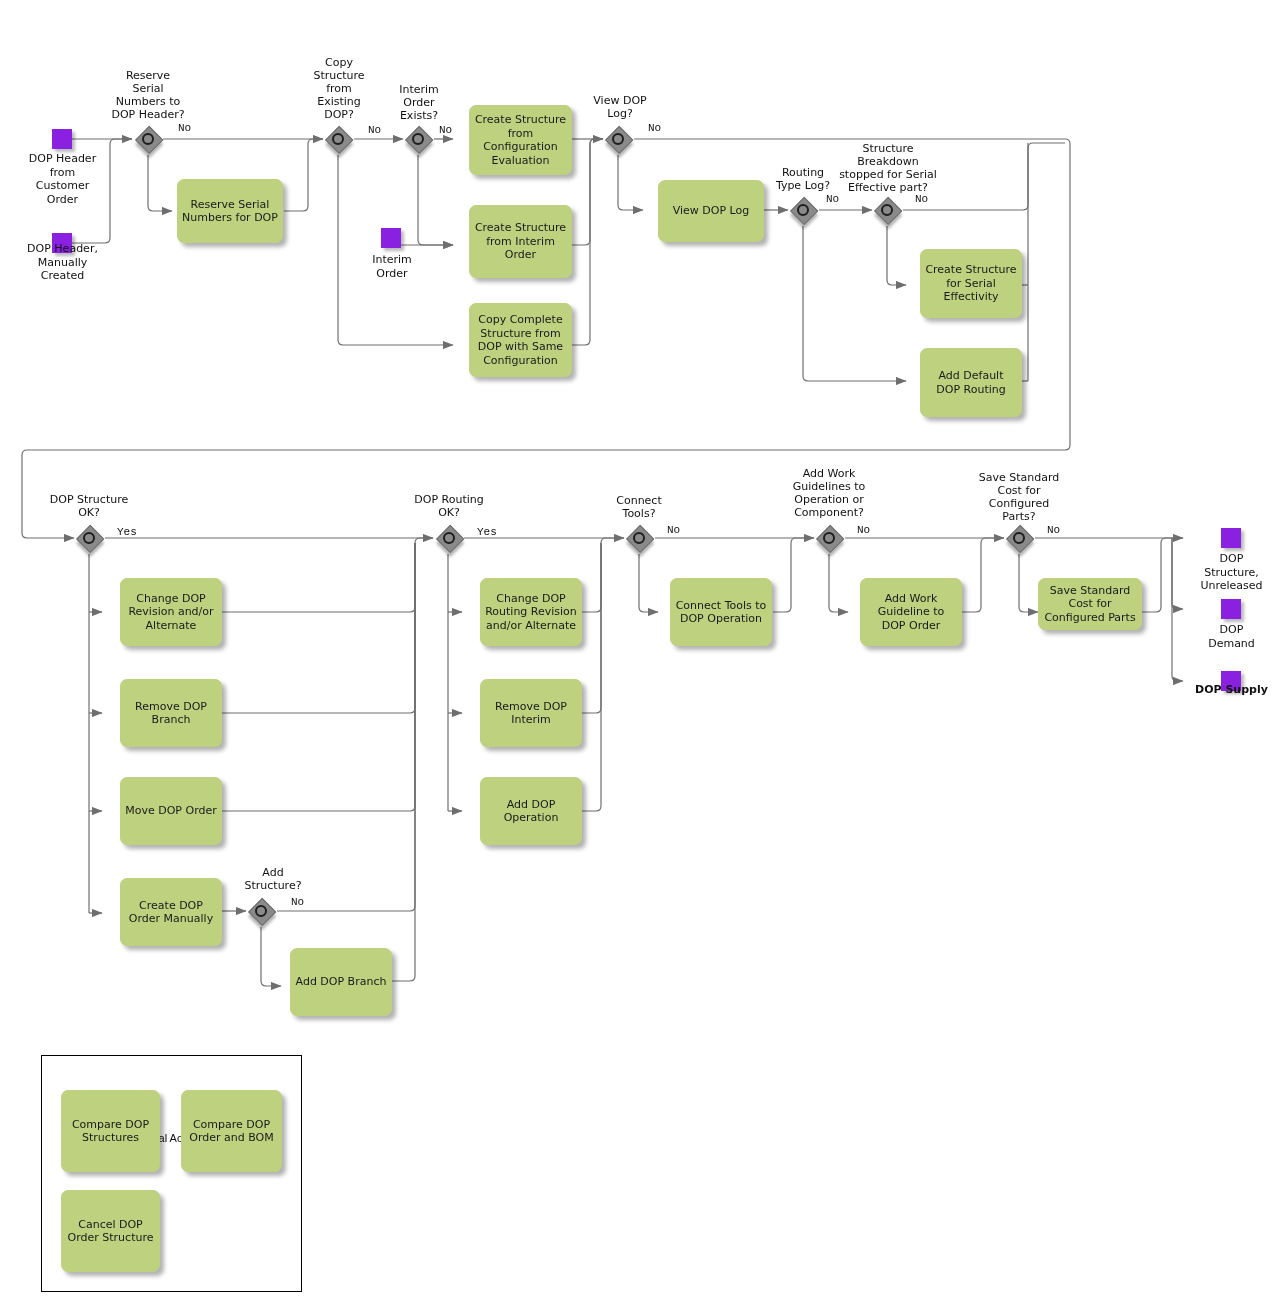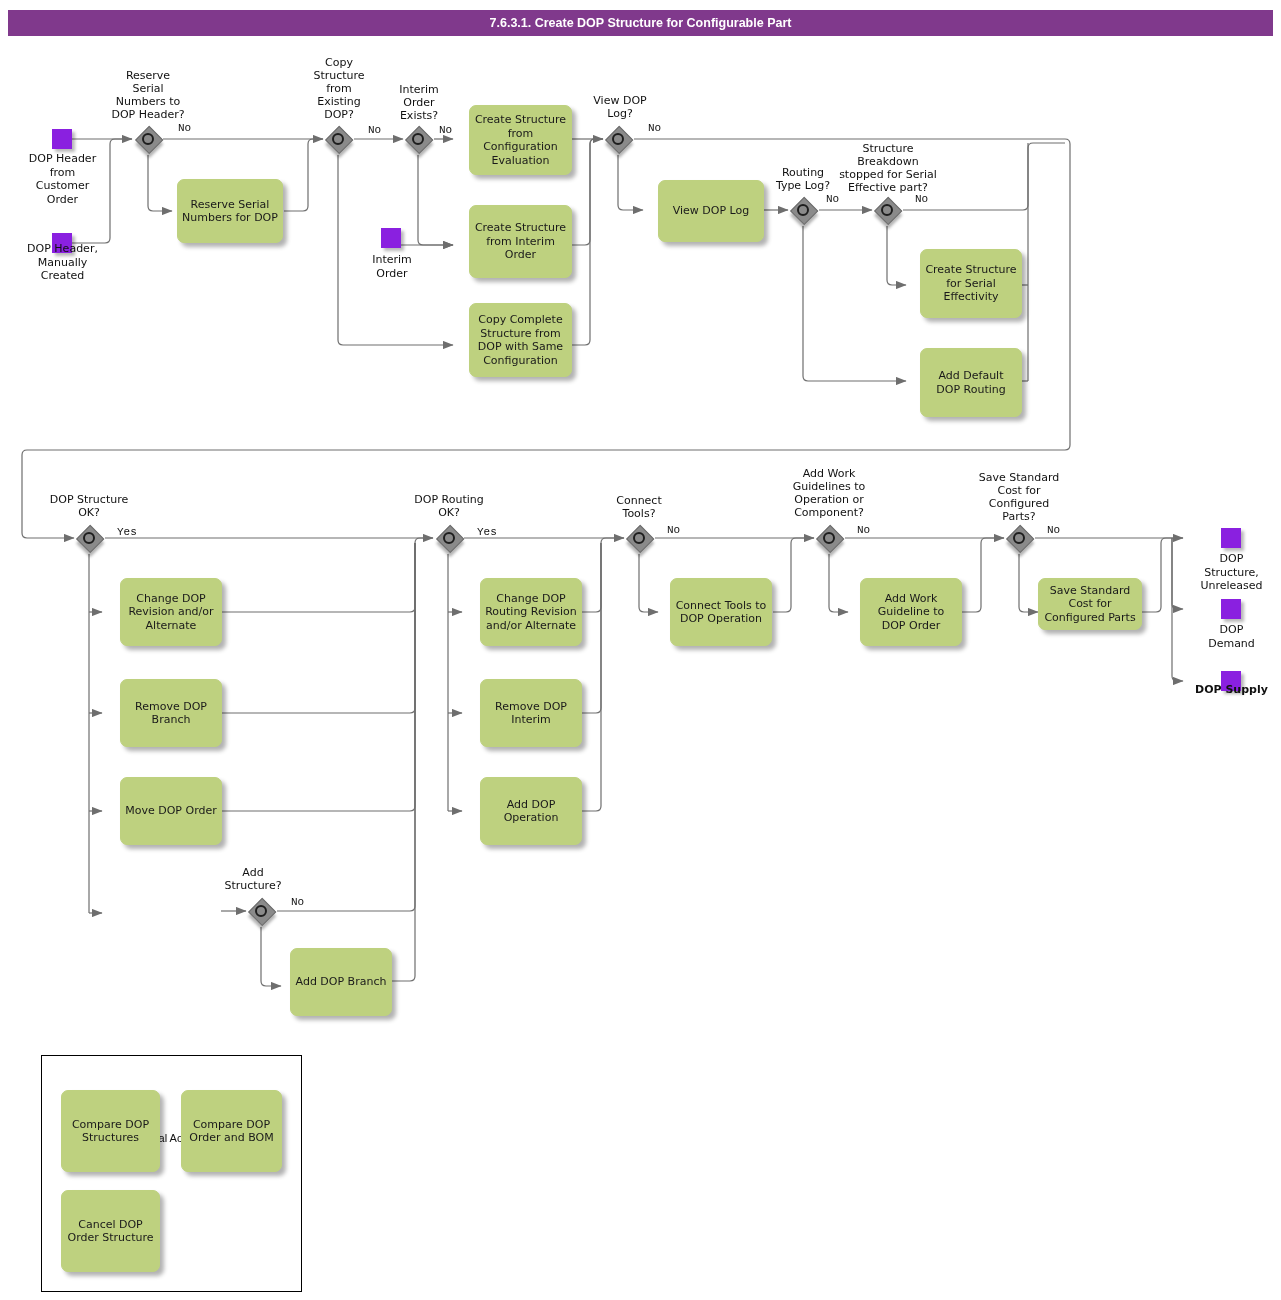--- a/index.html
+++ b/index.html
@@ -85,21 +85,20 @@
     position:absolute;text-align:center;
     font-family:"Liberation Sans",sans-serif;
     font-size:11px;color:#111111;
   }
 </style>
 </head>
 <body>
 
 <div id="canvas">
 
-  <div class="titlebar">7.6.3.1. Create DOP Structure for Configurable Part</div>
 
   <svg id="wires" xmlns="http://www.w3.org/2000/svg">
     <defs>
       <marker id="ah" markerWidth="9" markerHeight="7" refX="8.5" refY="3.5" orient="auto">
         <polygon class="arrowhead" points="0,0 9,3.5 0,7"></polygon>
       </marker>
     </defs>
 
     <path d="M72,139 L132,139" marker-end="url(#ah)"></path>
 
@@ -321,27 +320,28 @@
   <div class="gw-label" style="left:960px;top:471px;width:118px;">Save Standard
 Cost for
 Configured
 Parts?</div>
   <div class="flow-label" style="left:1047px;top:524px;">No</div>
 
   <div class="gw" style="left:248px;top:898px;">
     <div class="dia"></div>
     <div class="ring"></div>
   </div>
-  <div class="gw-label" style="left:208px;top:866px;width:90px;">Add
+  <div class="gw-label" style="left:228px;top:866px;width:90px;">Add
 Structure?</div>
   <div class="flow-label" style="left:291px;top:896px;">No</div>
 
   <div class="task" style="left:120px;top:578px;width:102px;height:68px;">Change DOP Revision and/or Alternate</div>
   <div class="task" style="left:120px;top:679px;width:102px;height:68px;">Remove DOP Branch</div>
   <div class="task" style="left:120px;top:777px;width:102px;height:68px;">Move DOP Order</div>
+  <div class="task" style="left:120px;top:878px;width:102px;height:68px;">Create DOP Order Manually</div>
   <div class="task" style="left:290px;top:948px;width:102px;height:68px;">Add DOP Branch</div>
 
   <div class="task" style="left:480px;top:578px;width:102px;height:68px;">Change DOP Routing Revision and/or Alternate</div>
   <div class="task" style="left:480px;top:679px;width:102px;height:68px;">Remove DOP Interim</div>
   <div class="task" style="left:480px;top:777px;width:102px;height:68px;">Add DOP Operation</div>
 
   <div class="task" style="left:670px;top:578px;width:102px;height:68px;">Connect Tools to DOP Operation</div>
   <div class="task" style="left:860px;top:578px;width:102px;height:68px;">Add Work Guideline to DOP Order</div>
   <div class="task" style="left:1038px;top:578px;width:104px;height:52px;">Save Standard Cost for Configured Parts</div>
 

